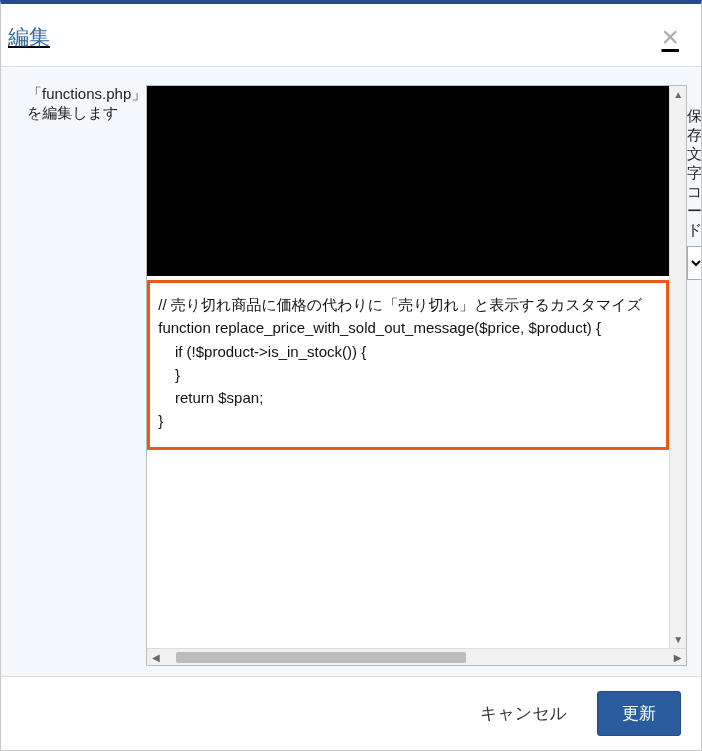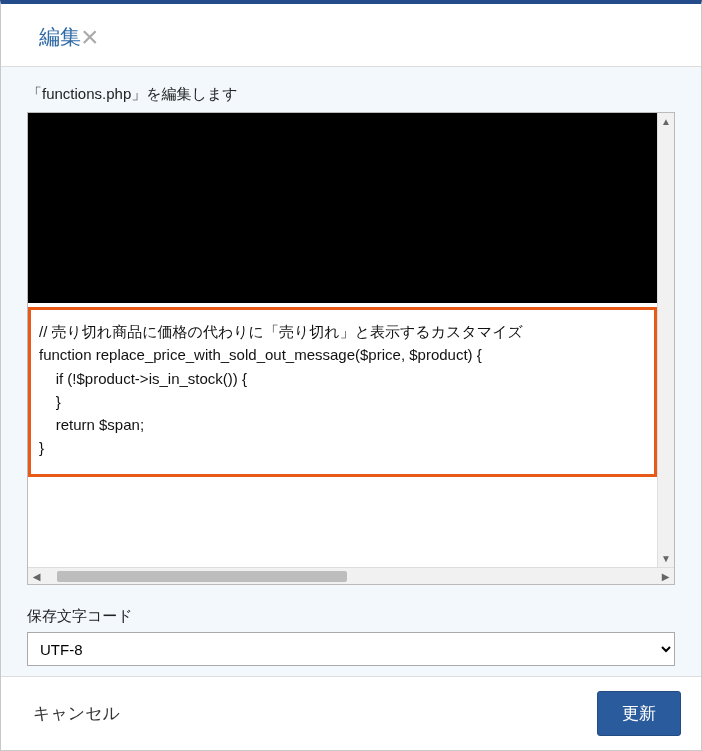--- a/index.html
+++ b/index.html
@@ -11,35 +11,36 @@
     height: 100%;
     border: 1px solid #c9c9c9;
     border-top: 4px solid #244b8a;
     box-shadow: 0 4px 14px rgba(0,0,0,0.25);
     display: flex;
     flex-direction: column;
   }
   .modal-header {
     display: flex;
     align-items: center;
-    justify-content: flex-start;
-    padding: 18px 22px 14px 38px;
+    justify-content: space-between;
+    padding: 18px 22px 14px 7px;
     border-bottom: 1px solid #ddd;
+    text-decoration: underline;
   }
   .modal-title { font-size: 21px; color: #2f6aa6; font-weight: 400; }
   .close-btn {
     color: #aaa; font-size: 30px; line-height: 1; cursor: pointer;
     background: none; border: none;
   }
   .modal-body {
     flex: 1;
     padding: 18px 26px 10px 26px;
     background: #f3f8fc;
     display: flex;
-    flex-direction: column;
+    flex-direction: row;
     overflow: hidden;
   }
   .file-label { font-size: 15px; color: #222; margin-bottom: 8px; }
   .editor-wrap {
     border: 1px solid #bbb;
     background: #fff;
     flex: 1;
     display: flex;
     flex-direction: column;
     min-height: 0;
@@ -106,22 +107,22 @@
   .enc-label { font-size: 15px; color: #222; margin-bottom: 6px; }
   .enc-select {
     width: 100%; height: 34px; font-size: 15px; padding: 4px 8px;
     border: 1px solid #aaa; border-radius: 0; background: #fff;
   }
   .modal-footer {
     border-top: 1px solid #ddd;
     padding: 14px 20px;
     background: #fff;
     display: flex;
-    justify-content: space-between;
-    gap: 2px;
+    justify-content: flex-end;
+    gap: 18px;
     align-items: center;
   }
   .btn-cancel {
     background: none; border: none; font-size: 17px; color: #333;
     cursor: pointer; padding: 8px 12px;
   }
   .btn-primary {
     background: #2a5b9c; color: #fff; border: 1px solid #234c82;
     font-size: 17px; padding: 10px 24px; cursor: pointer; border-radius: 3px;
   }

